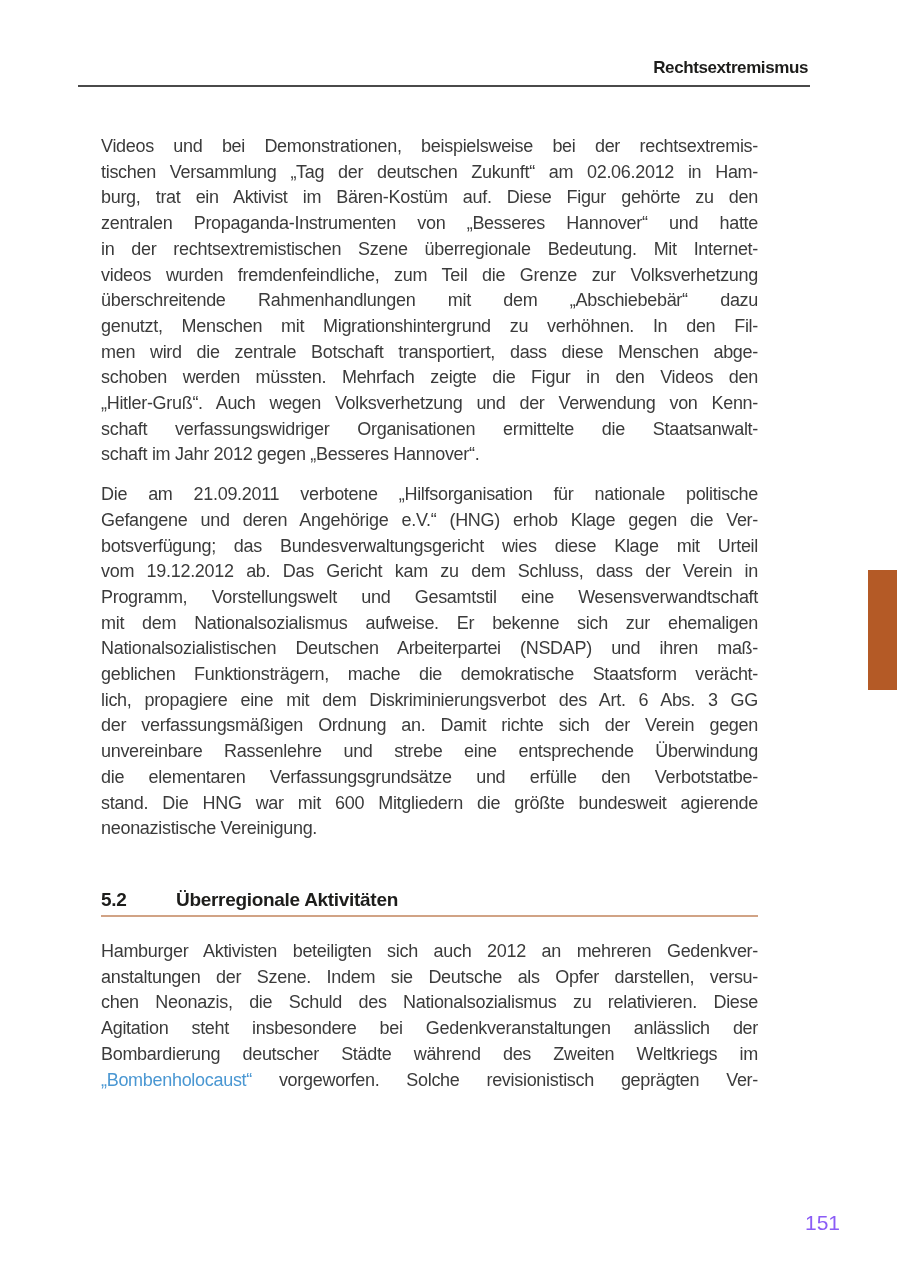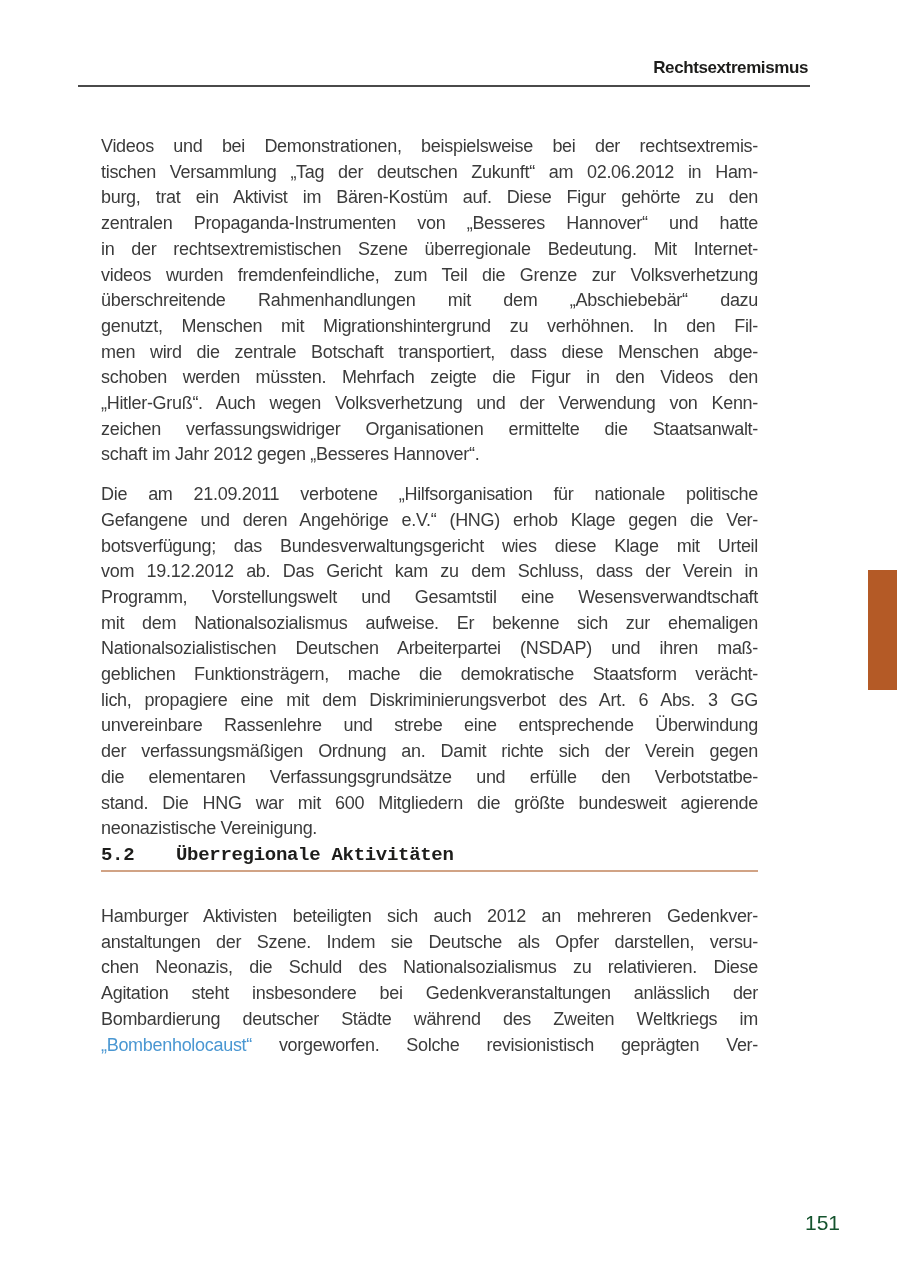--- a/index.html
+++ b/index.html
@@ -34,46 +34,46 @@
     width: 657px;
     font-size: 18px;
     line-height: 25.7px;
     letter-spacing: -0.3px;
   }
   .line { text-align: justify; text-align-last: justify; }
   .line.par-end { text-align-last: left; }
   .para + .para { margin-top: 14px; }
 
   .section-heading {
+    margin-top: 45px;
     display: flex;
     font-weight: 700;
     font-size: 19px;
     line-height: 26px;
     color: #1d1d1b;
     letter-spacing: -0.3px;
-    font-family: Liberation Mono, monospace;
   }
   .section-number { width: 75px; flex: 0 0 75px; }
   .section-rule { margin-top: 2px; height: 2px; width: 100%; }
 
-  .para-after-heading { margin-top: 32px; }
+  .para-after-heading { margin-top: 22px; }
 
   .glossary-link { text-decoration: none; cursor: pointer; }
 
   .chapter-tab {
     position: absolute;
     left: 868px; top: 570px;
     width: 29px; height: 120px;
   }
 
   .page-number {
     position: absolute;
     top: 1211px; right: 60px;
     font-size: 21px;
-    color: #14532d;
+    color: #8b5cf6;
   }
 </style>
 </head>
 <body>
 
 <div class="page">
 
   <div class="page-header-title">Rechtsextremismus</div>
 
   <div class="page-header-rule"></div>
@@ -85,36 +85,36 @@
         <div class="line">tischen Versammlung „Tag der deutschen Zukunft“ am 02.06.2012 in Ham-</div>
         <div class="line">burg, trat ein Aktivist im Bären-Kostüm auf. Diese Figur gehörte zu den</div>
         <div class="line">zentralen Propaganda-Instrumenten von „Besseres Hannover“ und hatte</div>
         <div class="line">in der rechtsextremistischen Szene überregionale Bedeutung. Mit Internet-</div>
         <div class="line">videos wurden fremdenfeindliche, zum Teil die Grenze zur Volksverhetzung</div>
         <div class="line">überschreitende Rahmenhandlungen mit dem „Abschiebebär“ dazu</div>
         <div class="line">genutzt, Menschen mit Migrationshintergrund zu verhöhnen. In den Fil-</div>
         <div class="line">men wird die zentrale Botschaft transportiert, dass diese Menschen abge-</div>
         <div class="line">schoben werden müssten. Mehrfach zeigte die Figur in den Videos den</div>
         <div class="line">„Hitler-Gruß“. Auch wegen Volksverhetzung und der Verwendung von Kenn-</div>
-        <div class="line">zeichen verfassungswidriger Organisationen ermittelte die Staatsanwalt-</div>
+        <div class="line">schaft verfassungswidriger Organisationen ermittelte die Staatsanwalt-</div>
         <div class="line par-end">schaft im Jahr 2012 gegen „Besseres Hannover“.</div>
       </div>
 
     <div class="para">
         <div class="line">Die am 21.09.2011 verbotene „Hilfsorganisation für nationale politische</div>
         <div class="line">Gefangene und deren Angehörige e.V.“ (HNG) erhob Klage gegen die Ver-</div>
         <div class="line">botsverfügung; das Bundesverwaltungsgericht wies diese Klage mit Urteil</div>
         <div class="line">vom 19.12.2012 ab. Das Gericht kam zu dem Schluss, dass der Verein in</div>
         <div class="line">Programm, Vorstellungswelt und Gesamtstil eine Wesensverwandtschaft</div>
         <div class="line">mit dem Nationalsozialismus aufweise. Er bekenne sich zur ehemaligen</div>
         <div class="line">Nationalsozialistischen Deutschen Arbeiterpartei (NSDAP) und ihren maß-</div>
         <div class="line">geblichen Funktionsträgern, mache die demokratische Staatsform verächt-</div>
         <div class="line">lich, propagiere eine mit dem Diskriminierungsverbot des Art. 6 Abs. 3 GG</div>
+        <div class="line">der verfassungsmäßigen Ordnung an. Damit richte sich der Verein gegen</div>
         <div class="line">unvereinbare Rassenlehre und strebe eine entsprechende Überwindung</div>
-        <div class="line">der verfassungsmäßigen Ordnung an. Damit richte sich der Verein gegen</div>
         <div class="line">die elementaren Verfassungsgrundsätze und erfülle den Verbotstatbe-</div>
         <div class="line">stand. Die HNG war mit 600 Mitgliedern die größte bundesweit agierende</div>
         <div class="line par-end">neonazistische Vereinigung.</div>
       </div>
 
     <div class="section-heading">
       <span class="section-number">5.2</span>
       <span class="section-title">Überregionale Aktivitäten</span>
     </div>
 

